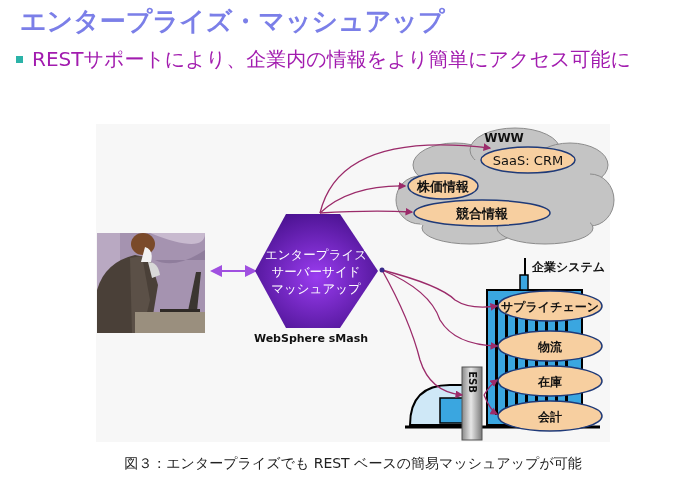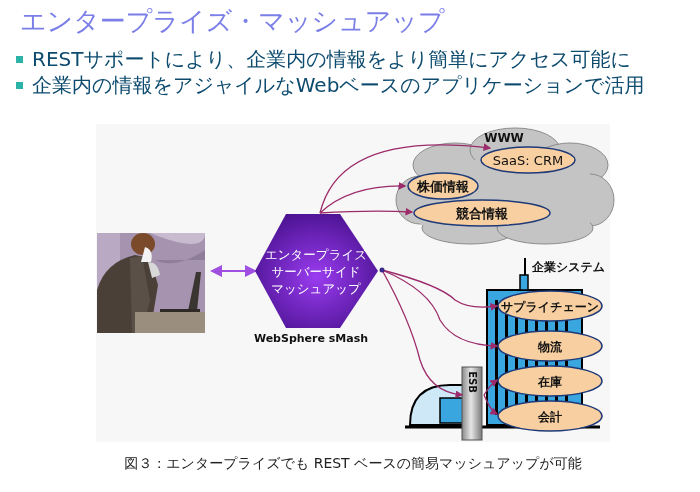--- a/index.html
+++ b/index.html
@@ -1,26 +1,26 @@
 <!DOCTYPE html>
 <html><head>
   <meta charset="utf-8">
   <style>
     * { margin: 0; padding: 0; box-sizing: border-box; }
     html, body { width: 700px; height: 492px; background: #ffffff; overflow: hidden; }
     body { position: relative; font-family: "DejaVu Sans", sans-serif; color: #000; }
     .title {
       position: absolute; left: 20px; top: 4px;
-      font-size: 26px; font-weight: normal; color: #7b7fe8; letter-spacing: 0px;
+      font-size: 26px; font-weight: bold; color: #7b7fe8; letter-spacing: 0px;
       white-space: nowrap;
     }
     .bullets { position: absolute; left: 16px; top: 46px; }
     .bullet-row {
       display: flex; align-items: center; height: 26px;
-      font-size: 20px; white-space: nowrap; color: #0c4a6e;
+      font-size: 20px; white-space: nowrap; color: #a21caf;
     }
     .bullet-mark {
       width: 7px; height: 7px; background: #2bb3a8; margin-right: 9px; flex: none;
     }
     .panel {
       position: absolute; left: 96px; top: 124px; width: 514px; height: 318px;
       background: #f7f7f7;
     }
     .diagram { position: absolute; left: 0; top: 0; width: 700px; height: 492px; }
     .caption {
@@ -31,24 +31,20 @@
   </style>
 </head>
 <body>
 
 <div class="title">エンタープライズ・マッシュアップ</div>
 
 <div class="bullets">
   <div class="bullet-row">
     <span class="bullet-mark"></span>
     <span>RESTサポートにより、企業内の情報をより簡単にアクセス可能に</span>
-  </div>
-  <div class="bullet-row">
-    <span class="bullet-mark"></span>
-    <span>企業内の情報をアジャイルなWebベースのアプリケーションで活用</span>
   </div>
 </div>
 
 <div class="panel"></div>
 
 <svg class="diagram" viewBox="0 0 700 492">
   <defs>
     <radialGradient id="hexGrad" cx="50%" cy="55%" r="60%">
       <stop offset="0%" stop-color="#9a3cf0"></stop>
       <stop offset="100%" stop-color="#4a1290"></stop>

